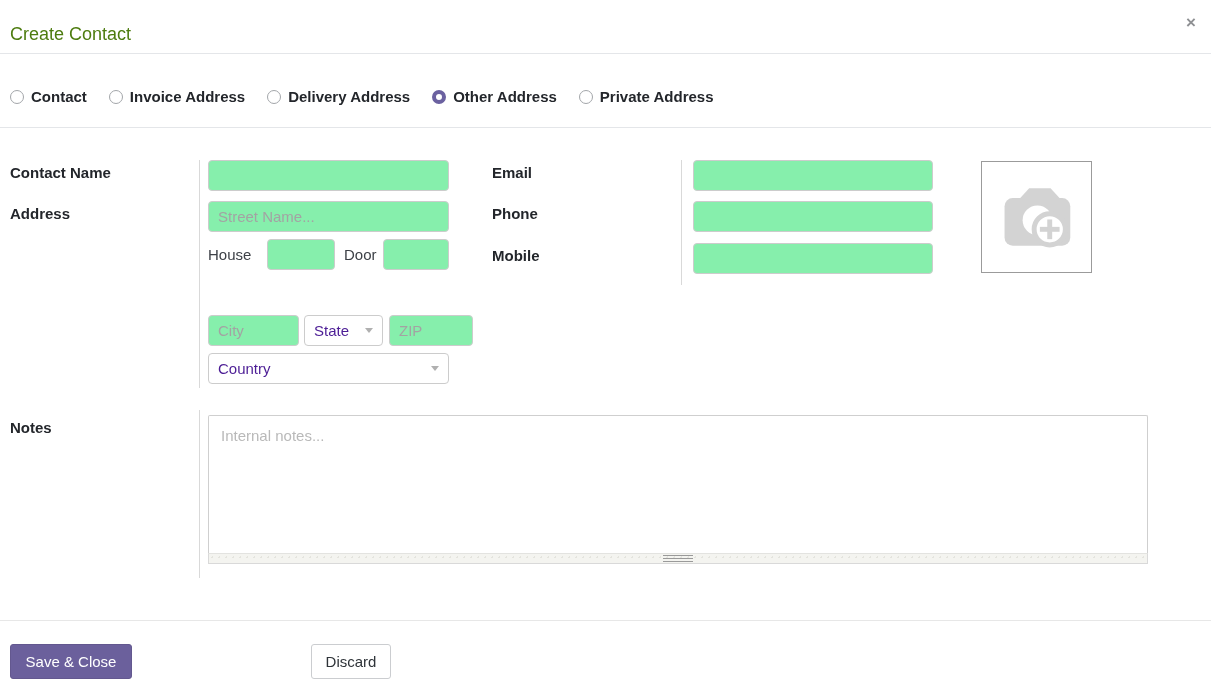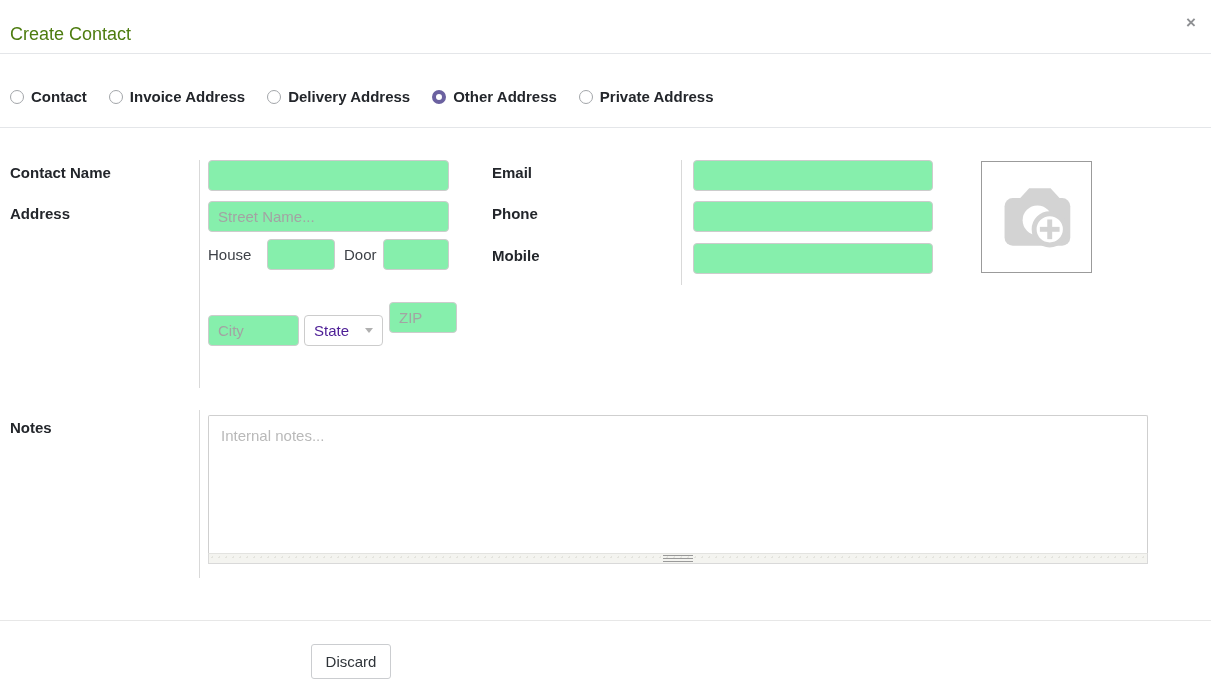--- a/index.html
+++ b/index.html
@@ -123,22 +123,26 @@
   <input class="abs tinput" style="left: 267px; top: 239px; width: 68px;">
   <div class="abs inline-lbl" style="left:344px; top:246px;">Door</div>
   <input class="abs tinput" style="left: 383px; top: 239px; width: 66px;">
 
 
   <input class="abs tinput" style="left: 208px; top: 315px; width: 91px;" placeholder="City">
   <div class="abs sel" style="left:304px; top:315px; width:79px;">
     <span>State</span>
     <span class="caret"></span>
   </div>
-  <input class="abs tinput" style="left: 389px; top: 302px; width: 68px;" placeholder="ZIP">
+  <input class="abs tinput" style="left: 389px; top: 315px; width: 84px;" placeholder="ZIP">
 
+  <div class="abs sel" style="left:208px; top:353px; width:241px;">
+    <span>Country</span>
+    <span class="caret"></span>
+  </div>
 
   <div class="abs flabel" style="left:492px; top:164px;">Email</div>
   <div class="abs flabel" style="left:492px; top:205px;">Phone</div>
   <div class="abs flabel" style="left:492px; top:247px;">Mobile</div>
 
   <input class="abs tinput" style="left: 693px; top: 160px; width: 240px;">
   <input class="abs tinput" style="left: 693px; top: 201px; width: 240px;">
   <input class="abs tinput" style="left: 693px; top: 243px; width: 240px;">
 
   <div class="abs photo-box">
@@ -153,15 +157,16 @@
       <rect x="68" y="59" width="6" height="24" fill="#d3d3d3"></rect>
     </svg>
   </div>
 
   <textarea class="abs notes-area" placeholder="Internal notes..." style=""></textarea>
   <div class="abs resize-strip">
     <span class="grip"></span>
   </div>
 
   <div class="abs hr hr3"></div>
+  <button class="abs btn btn-primary b1">Save &amp; Close</button>
   <button class="abs btn btn-default b3">Discard</button>
 
 </div>
 
 </body></html>

